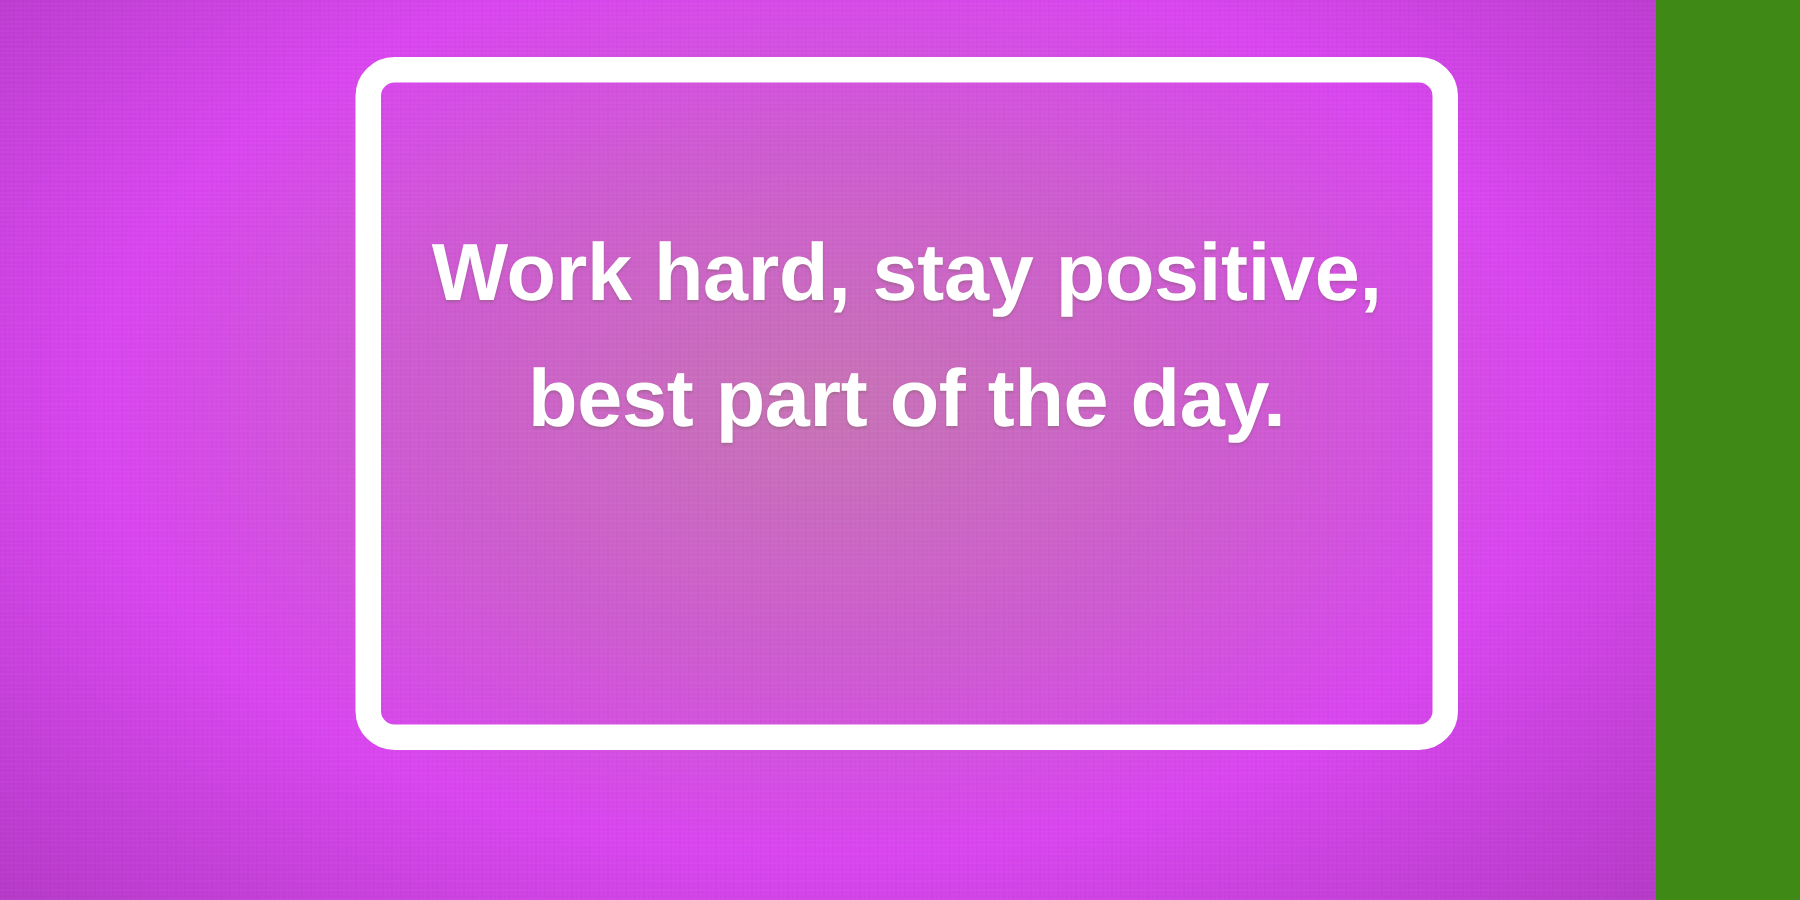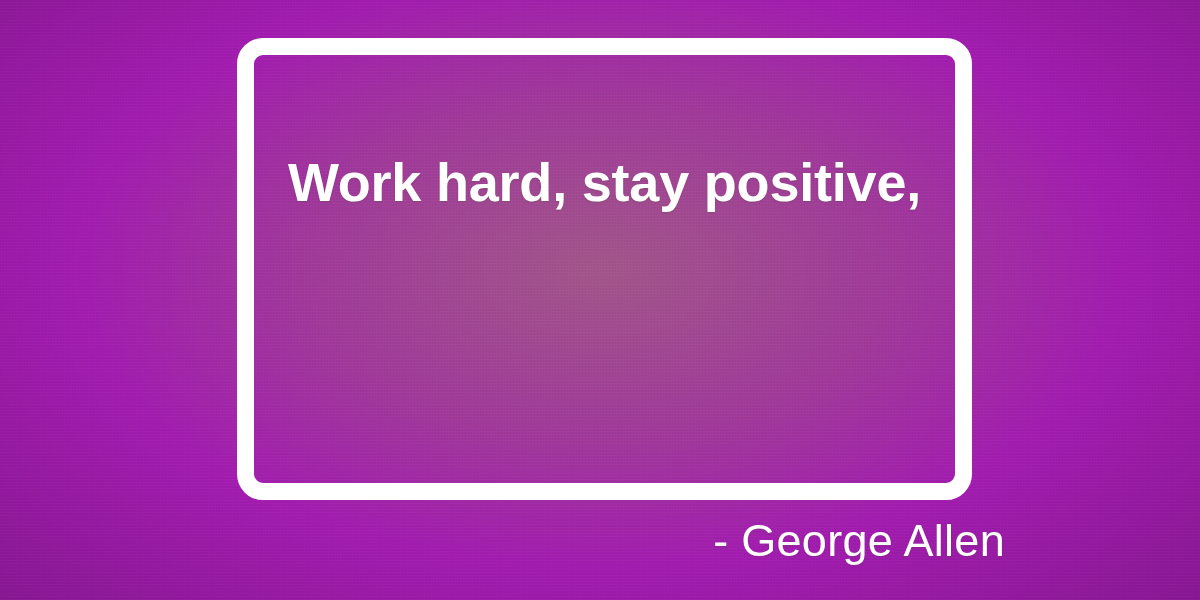--- a/index.html
+++ b/index.html
@@ -7,24 +7,24 @@
     margin: 0;
     padding: 0;
     background: #3f8a17;
   }
   body {
     font-family: "Liberation Sans", sans-serif;
   }
 
   #quote-card {
     position: relative;
-    width: 1200px;
+    width: 1104px;
     height: 600px;
     overflow: hidden;
-    background-color: #a21caf;
+    background-color: #d946ef;
   }
 
   
   #bg-gradient {
     position: absolute;
     inset: 0;
     background:
       radial-gradient(ellipse 62% 72% at 50% 44%,
           #93cc21 0%,
           #8bc820 22%,
@@ -108,17 +108,17 @@
 <div id="quote-card">
 
   <div id="bg-gradient"></div>
   <div id="bg-vignette"></div>
   <div id="bg-texture"></div>
 
   <div id="frame"></div>
 
   <div id="quote-text">
     <span class="quote-line">Work hard, stay positive,</span>
+    <span class="quote-line">best part of the day.</span>
   </div>
 
-  <div id="attribution">- George Allen</div>
 
 </div>
 
 </body></html>

